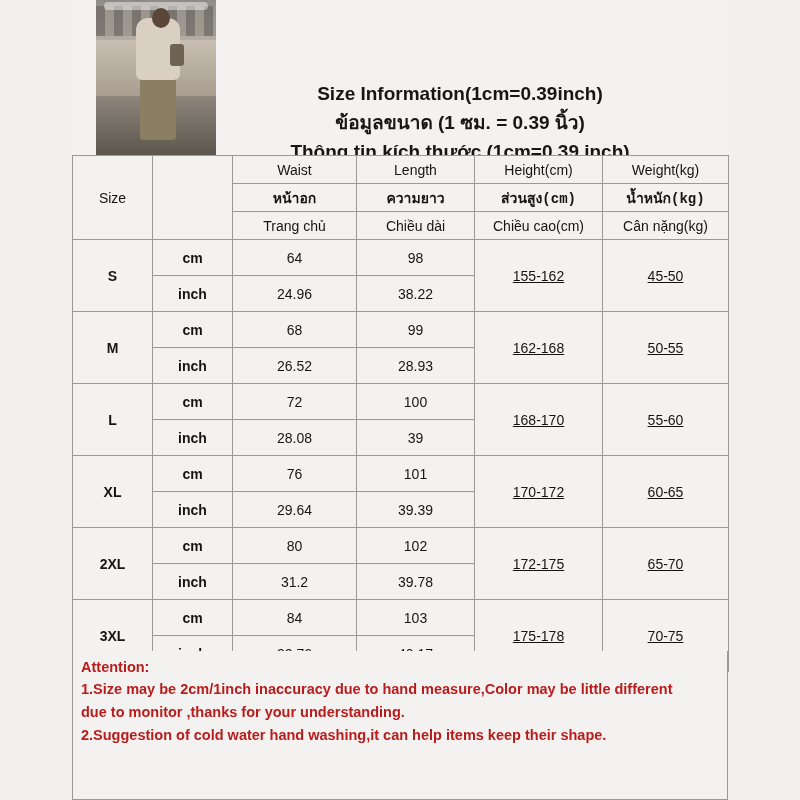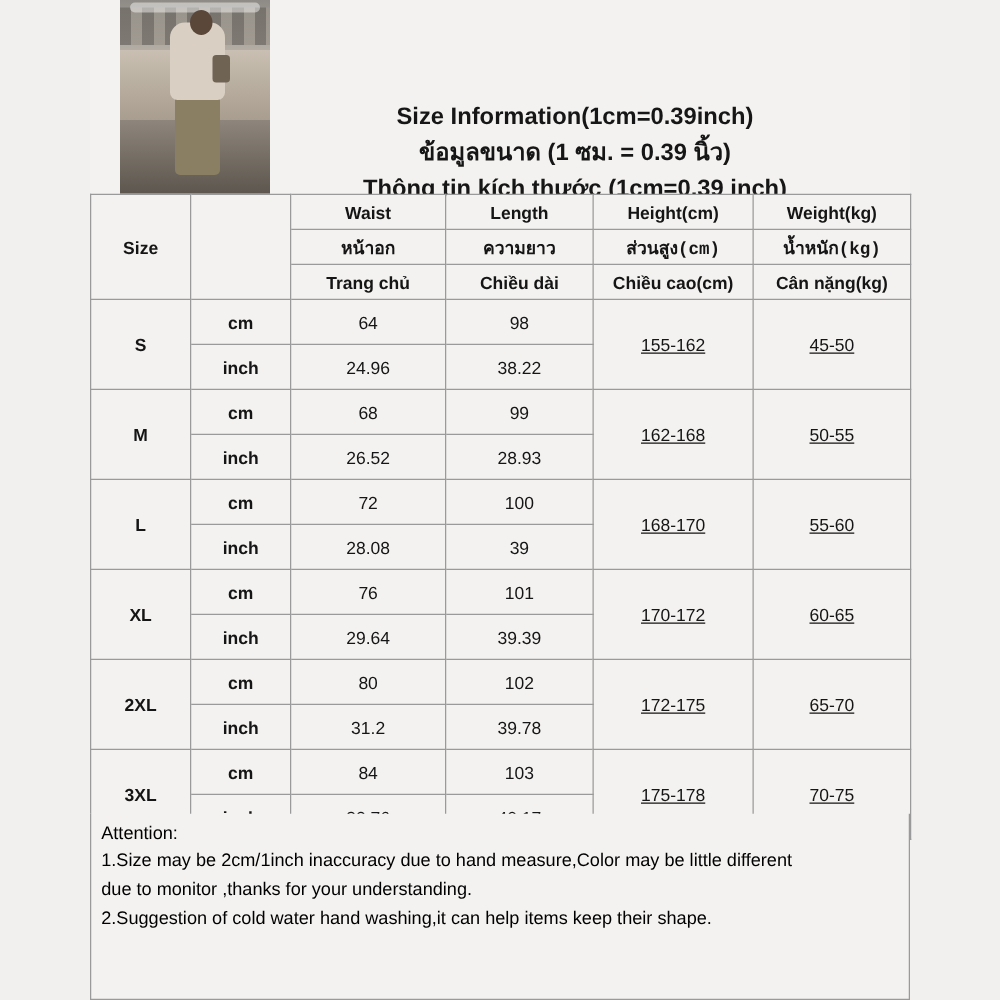--- a/index.html
+++ b/index.html
@@ -135,21 +135,21 @@
     padding: 0;
     background: #f4f2f0;
   }
   col.c-size { width: 80px; }
   col.c-unit { width: 80px; }
   col.c-waist { width: 124px; }
   col.c-length { width: 118px; }
   col.c-height { width: 128px; }
   col.c-weight { width: 126px; }
 
-  .hdr-row td { height: 27px; font-weight: bold; font-size: 14px; }
+  .hdr-row td { height: 27px; font-weight: normal; font-size: 14px; }
   .hdr-row td.thai { font-weight: bold; font-family: Liberation Mono, monospace; }
   .size-cell {
     font-weight: bold;
     font-size: 23px;
   }
   .rowlabel {
     font-weight: bold;
     font-size: 15px;
   }
   .unit-cell {
@@ -170,21 +170,22 @@
     background: #f4f2f0;
     border: 1px solid #9a9a9a;
     border-top: none;
     box-sizing: border-box;
     padding: 6px 8px 0 8px;
   }
   .attention p {
     margin: 0 0 2px 0;
     font-size: 14.5px;
     line-height: 21px;
-    color: #000000;
+    color: #b91c1c;
+    font-weight: bold;
   }
   .attention .title { margin-bottom: 1px; }
 </style>
 </head>
 <body>
 
 <div class="page">
   <div class="sheet"></div>
 
   <div class="header">

